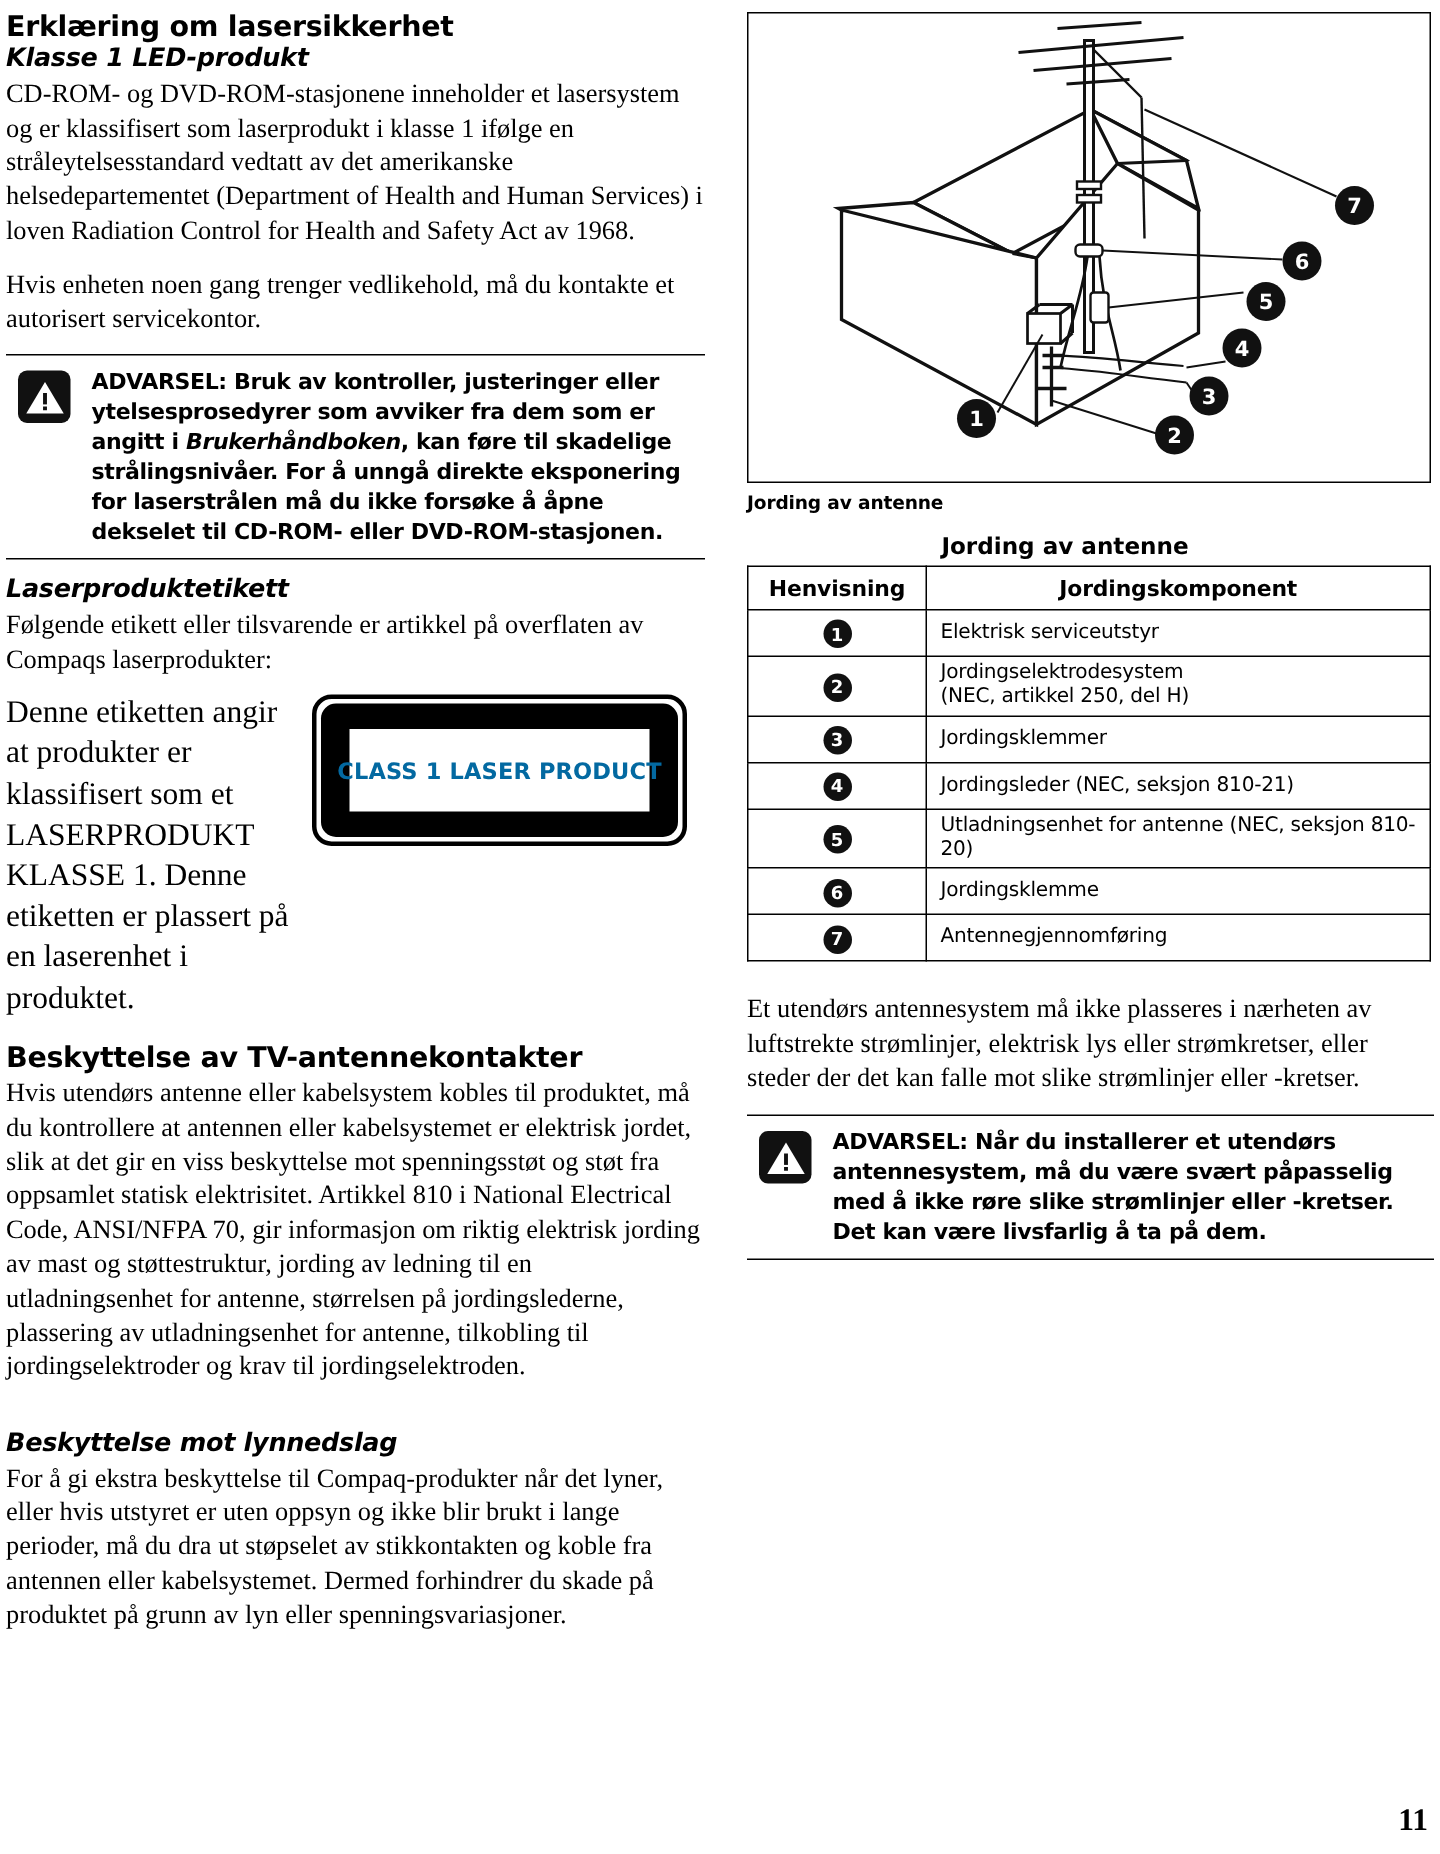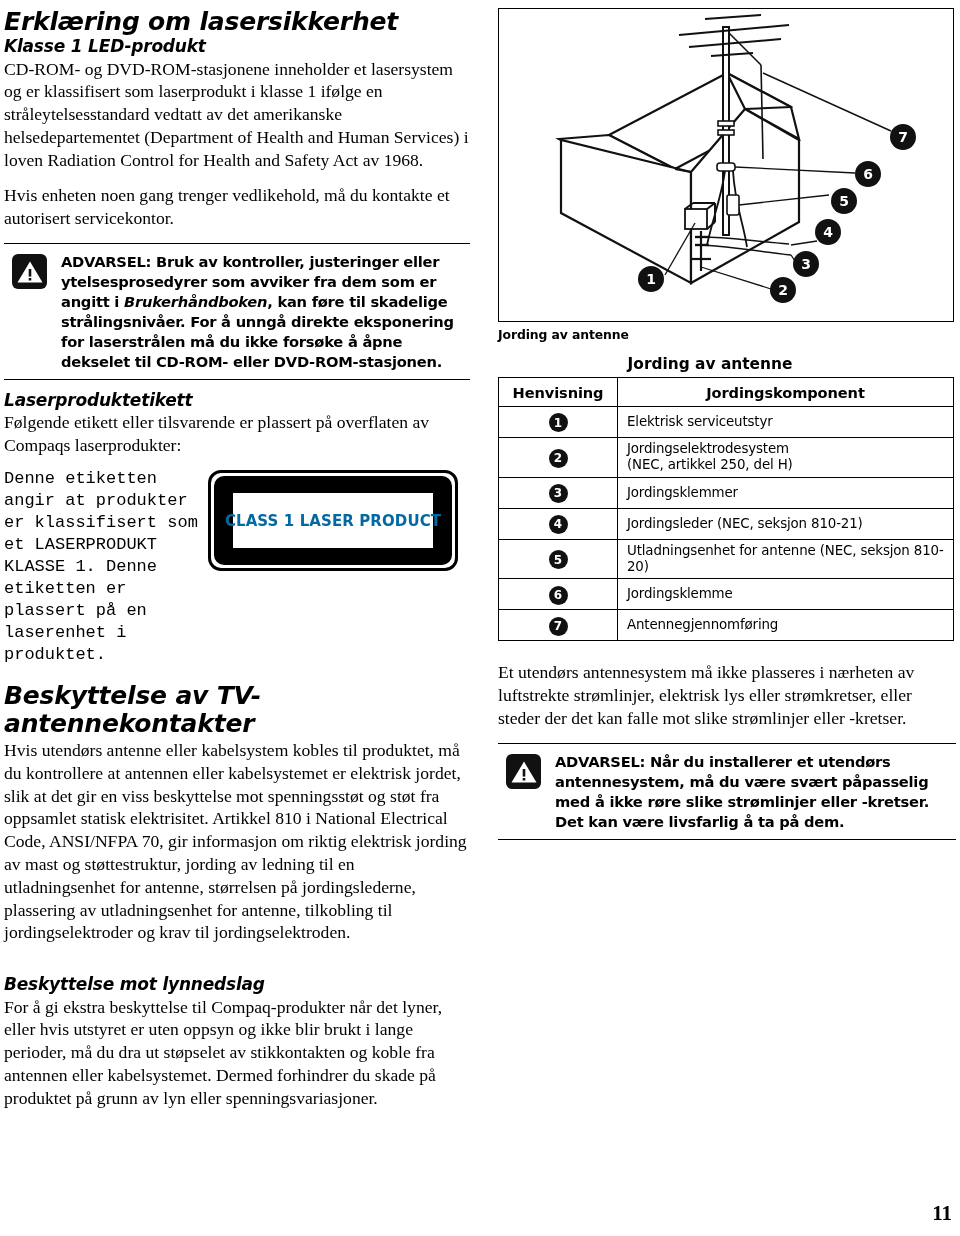--- a/index.html
+++ b/index.html
@@ -32,26 +32,25 @@
   .col-right {
     position: absolute;
     left: 498px;
     top: 8px;
     width: 458px;
   }
 
   
   h1.head1 {
     font-family: "DejaVu Sans", sans-serif;
-    font-size: 25px;
+    font-size: 19px;
     font-weight: bold;
     letter-spacing: -0.2px;
     margin: 0 0 1px 0;
     line-height: 1.12;
-    font-style: italic;
   }
   h2.head2 {
     font-family: "DejaVu Sans", sans-serif;
     font-size: 17px;
     font-weight: bold;
     font-style: italic;
     margin: 0 0 1px 0;
     line-height: 1.15;
     letter-spacing: -0.2px;
   }
@@ -106,22 +105,22 @@
 
   
   .label-row {
     display: flex;
     align-items: flex-start;
     margin-top: 11px;
   }
   .label-col-text {
     width: 196px;
     flex: 0 0 196px;
-    font-family: Liberation Mono, monospace;
-    font-size: 17px;
+    font-family: Liberation Serif, serif;
+    font-size: 21px;
     line-height: 1.295;
   }
   .laser-label-outer {
     margin-left: 8px;
     margin-top: 2px;
     width: 250px;
     height: 101px;
     border: 3px solid #000;
     border-radius: 13px;
     box-sizing: border-box;
@@ -260,21 +259,21 @@
             <rect x="12.2" y="9" width="2.6" height="7.6" fill="#111111"></rect>
             <rect x="12.2" y="18" width="2.6" height="2.5" fill="#111111"></rect>
           </svg>
         </div>
         <div class="warn-text"><span>ADVARSEL: Bruk av kontroller, justeringer eller ytelsesprosedyrer som avviker fra dem som er angitt i </span><i>Brukerhåndboken</i><span>, kan føre til skadelige strålingsnivåer. For å unngå direkte eksponering for laserstrålen må du ikke forsøke å åpne dekselet til CD-ROM- eller DVD-ROM-stasjonen.</span></div>
       </div>
       <hr class="rule">
     </div>
 
     <h2 class="head2">Laserproduktetikett</h2>
-    <p class="body tight">Følgende etikett eller tilsvarende er plassert på overflaten av Compaqs laserprodukter:</p>
+    <p class="body tight">Følgende etikett eller tilsvarende er artikkel på overflaten av Compaqs laserprodukter:</p>
 
     <div class="label-row">
       <div class="label-col-text">Denne etiketten angir at produkter er klassifisert som et LASERPRODUKT KLASSE 1. Denne etiketten er plassert på en laserenhet i produktet.</div>
       <div class="laser-label-outer">
         <div class="laser-label-inner">
           <div class="laser-label-white">
             <span>CLASS 1 LASER PRODUCT</span>
           </div>
         </div>
       </div>

